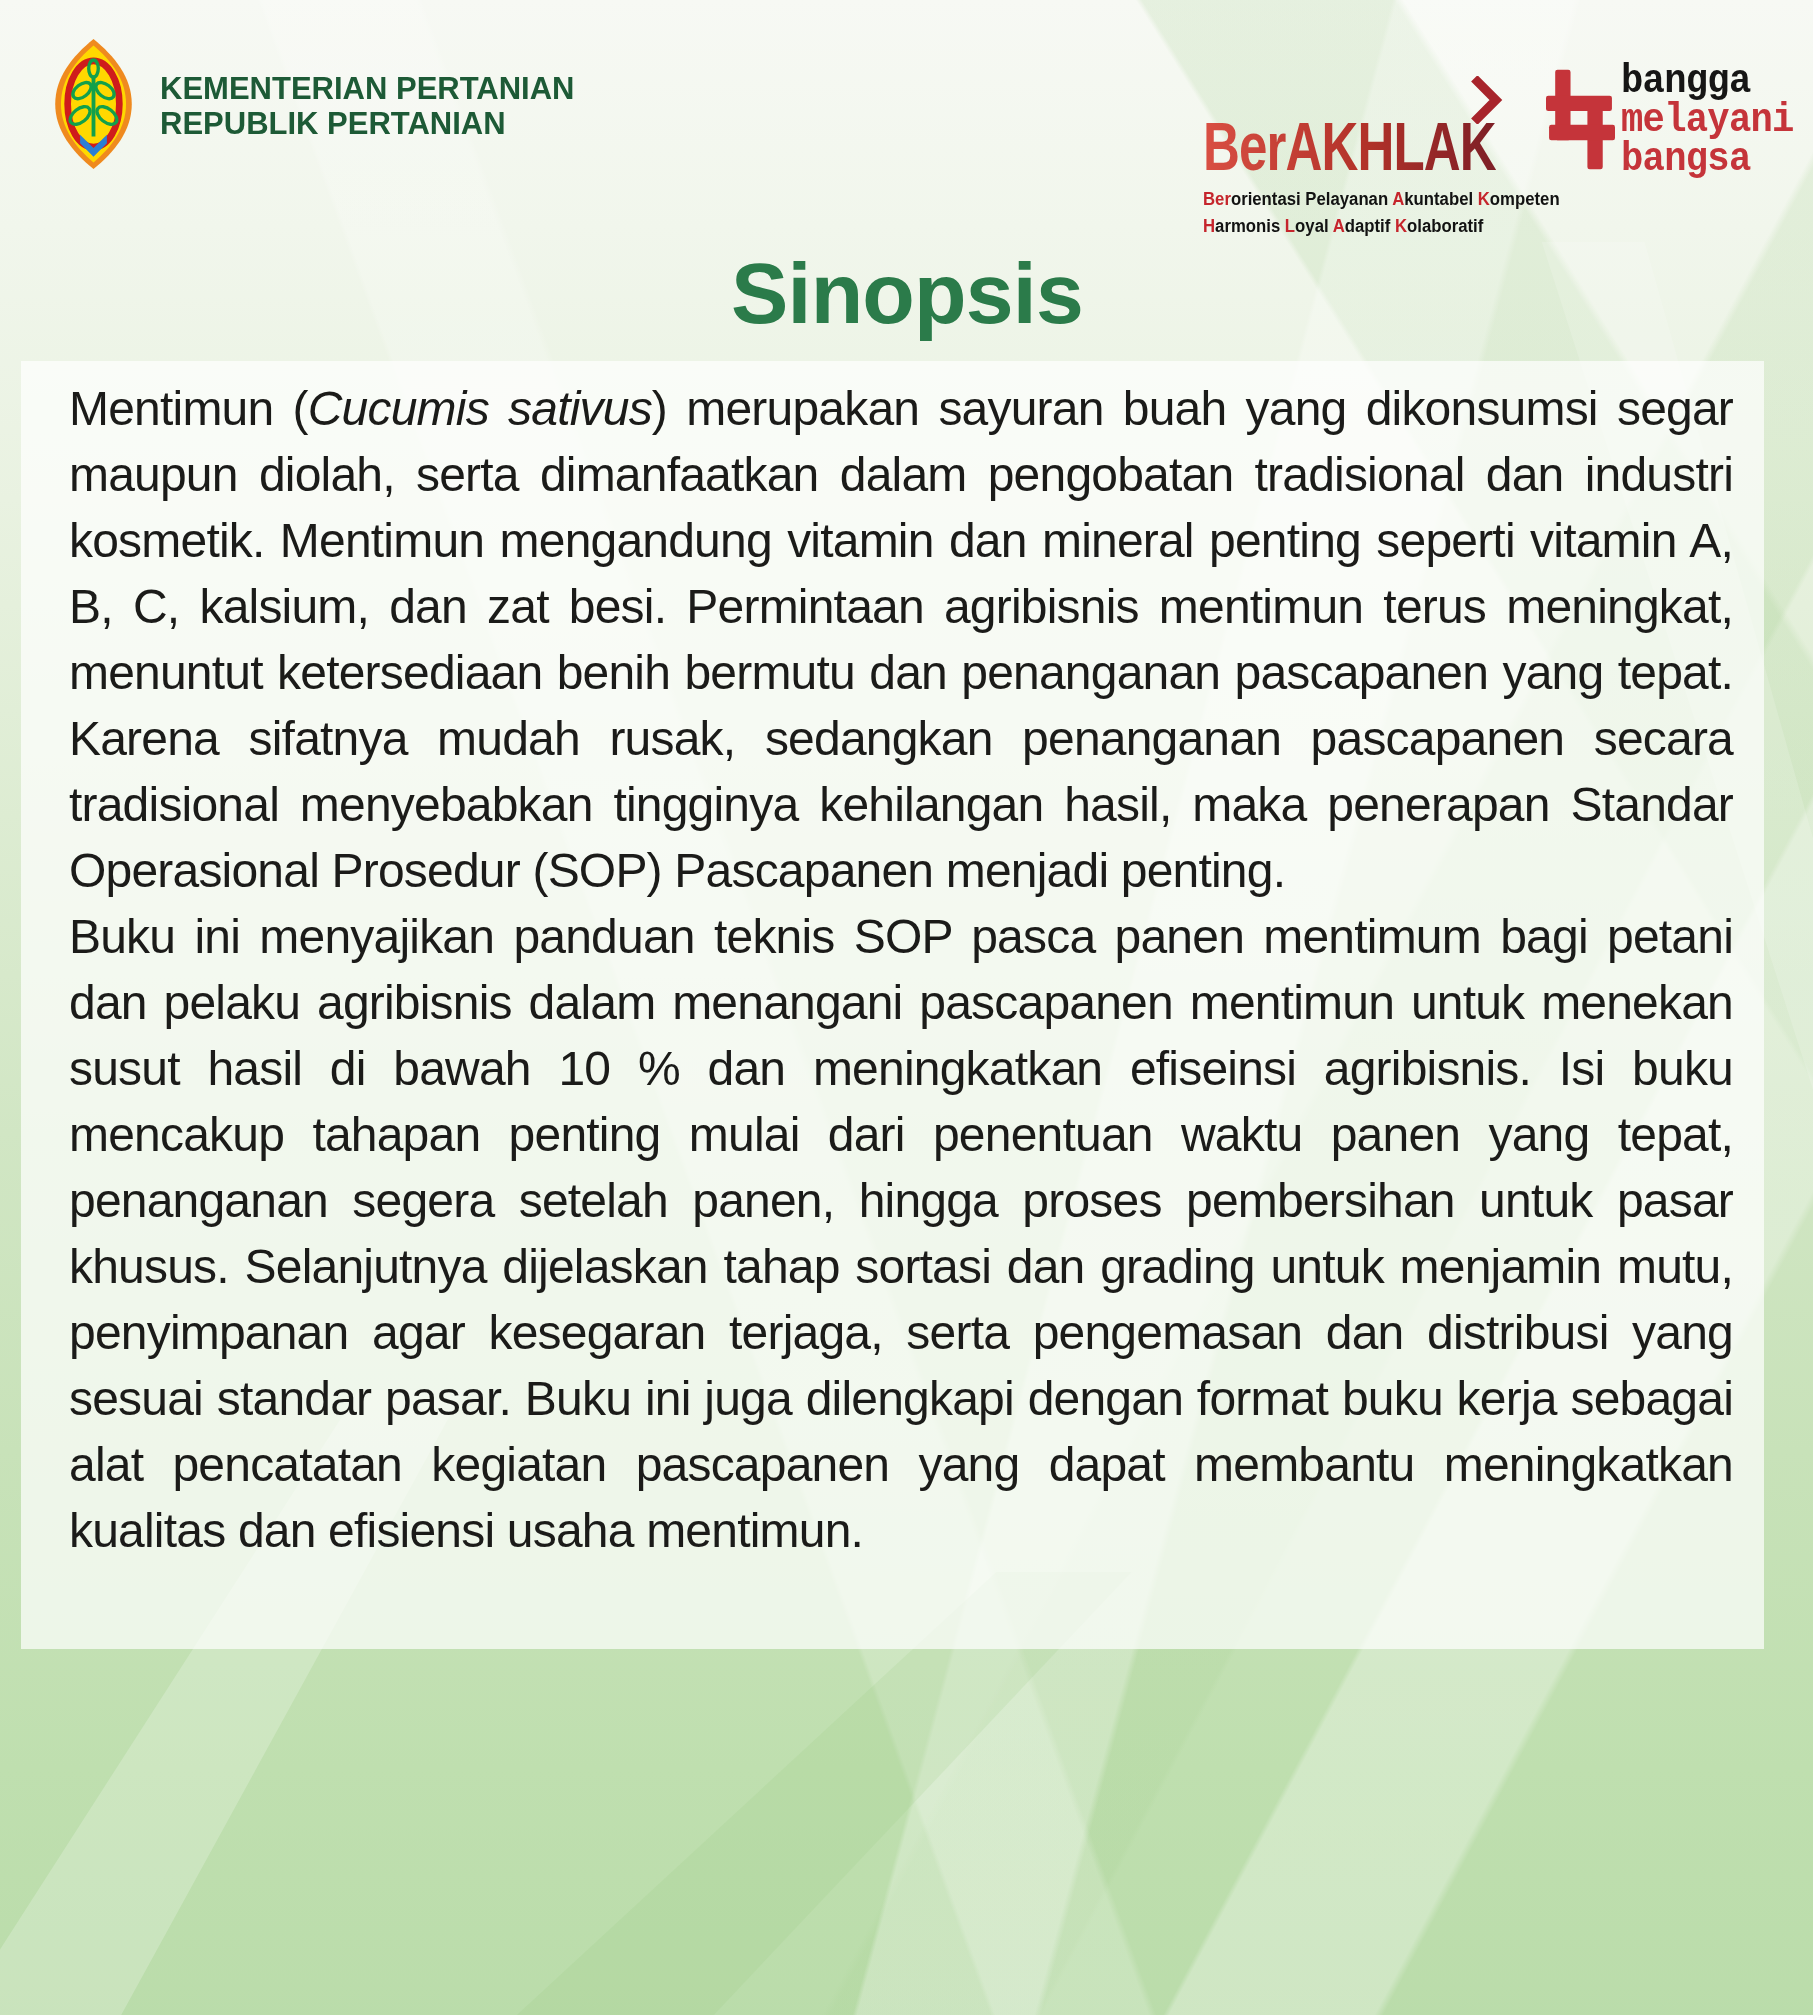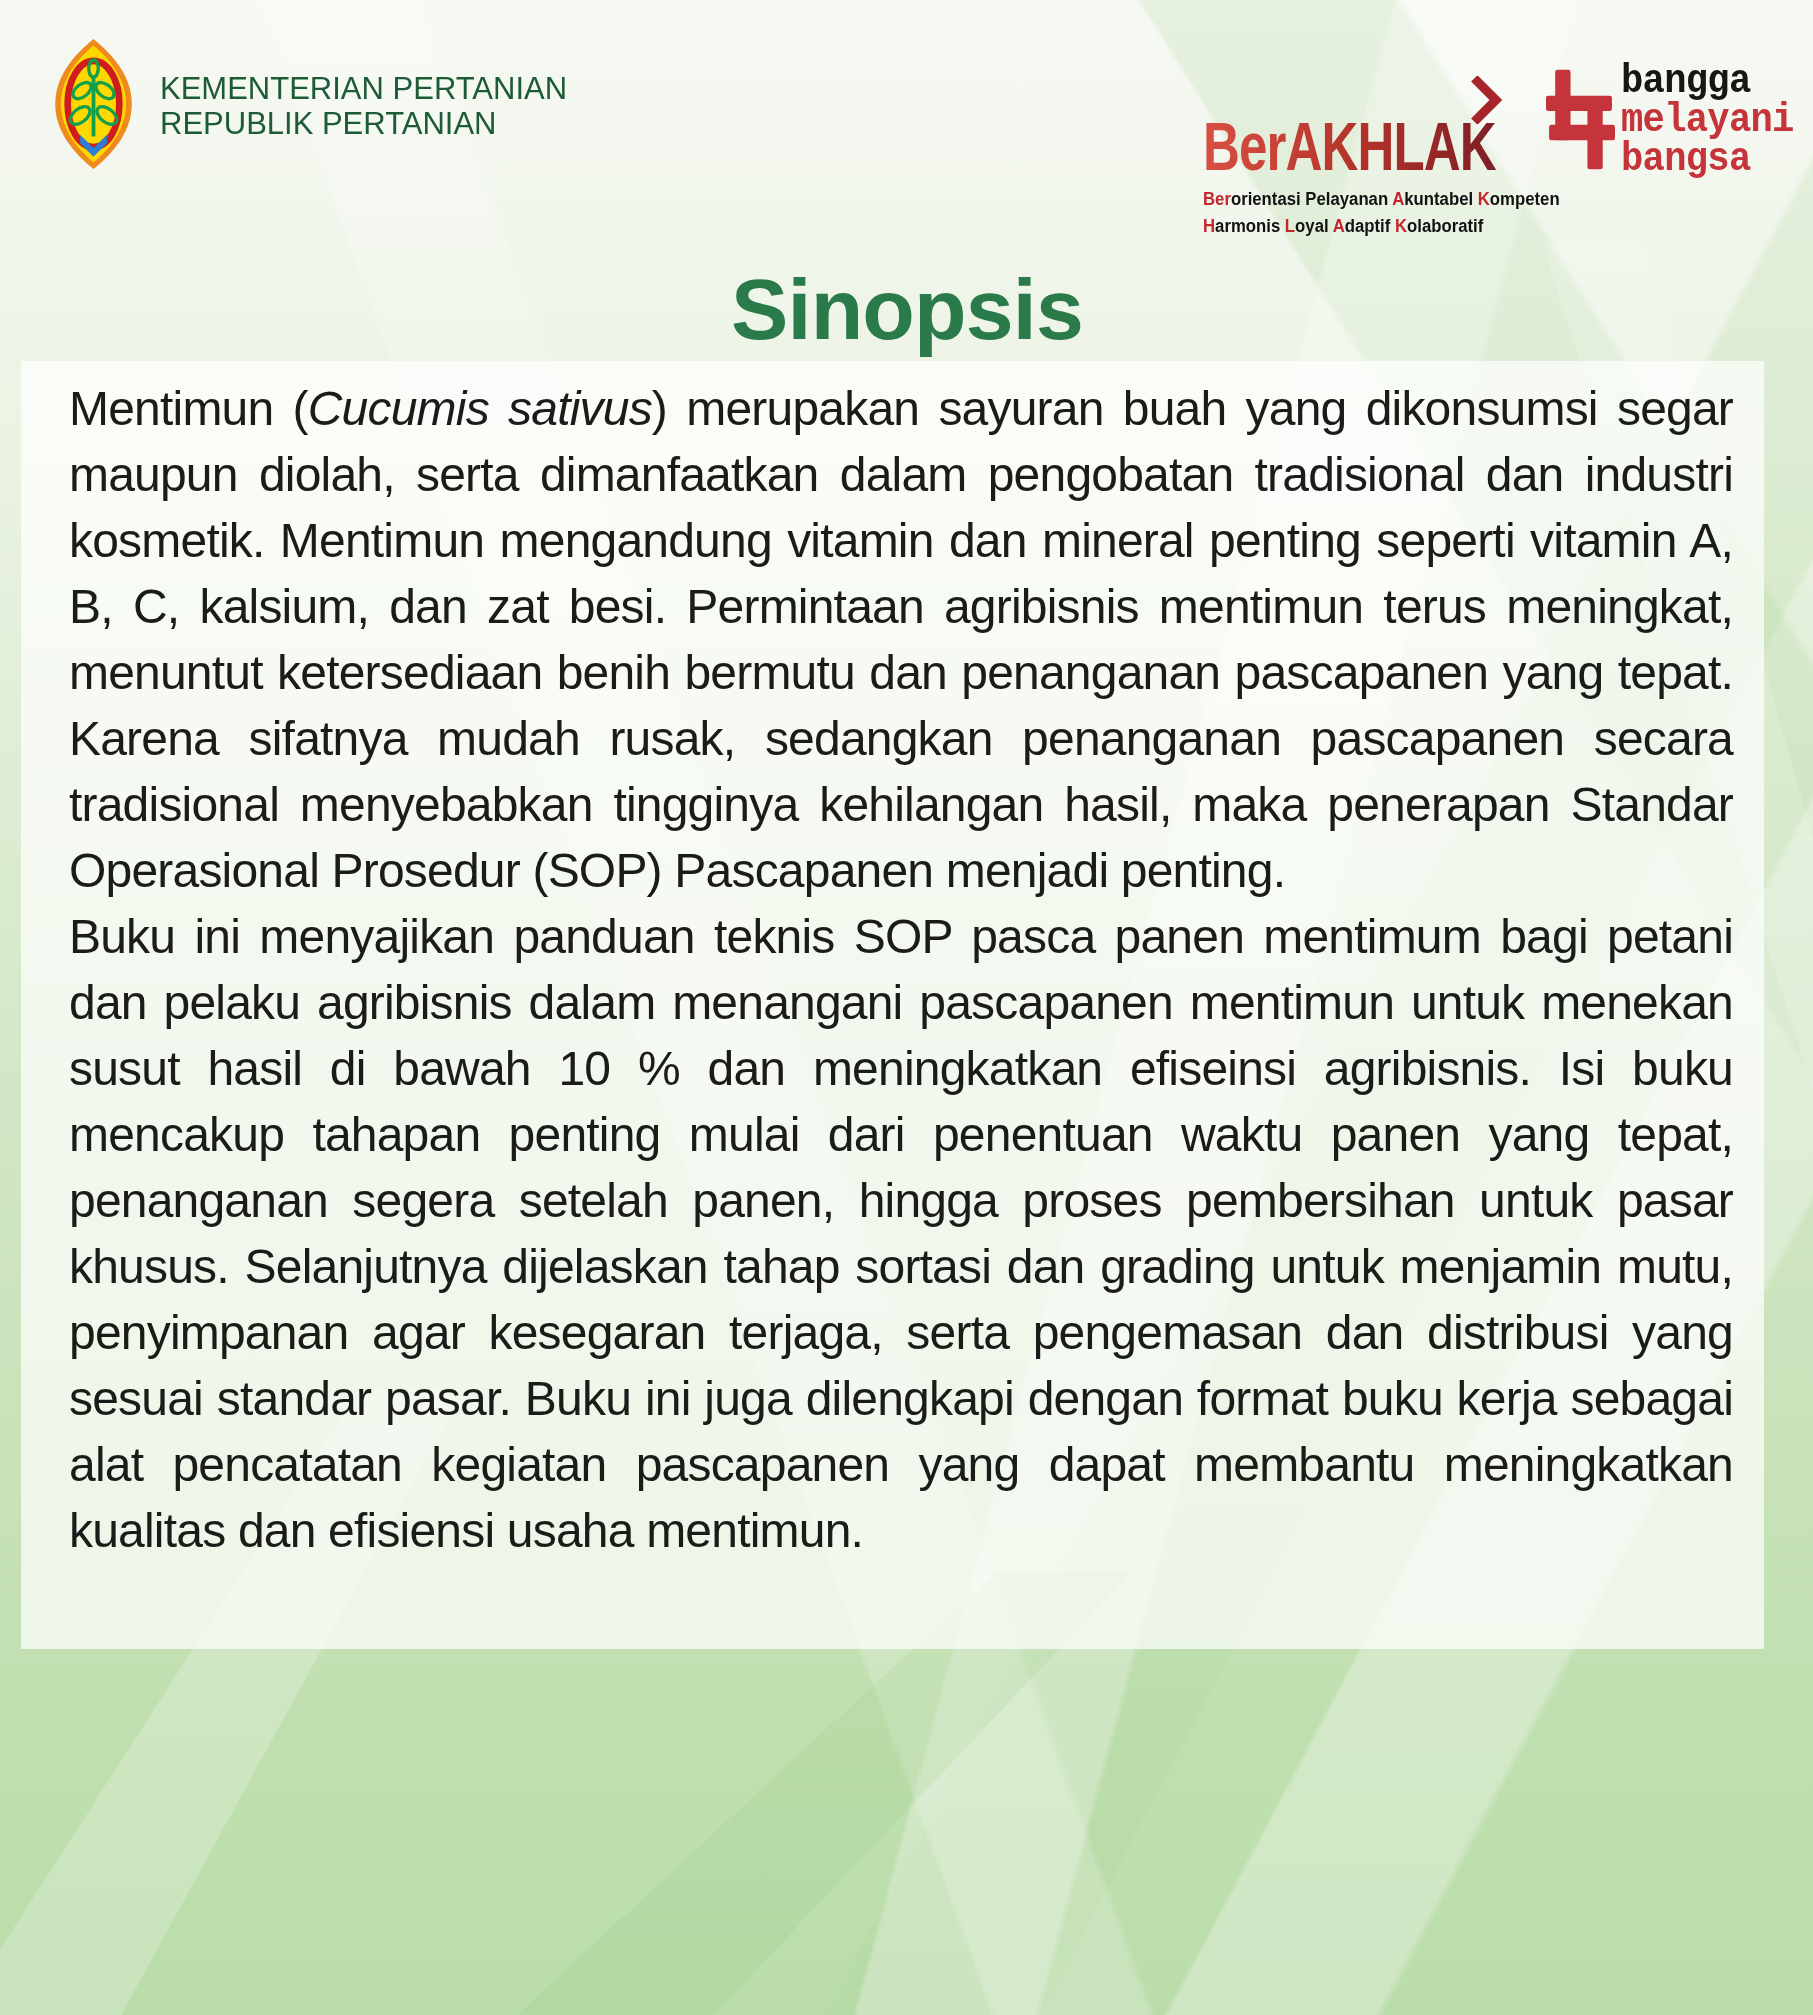--- a/index.html
+++ b/index.html
@@ -42,42 +42,42 @@
          clip-path:polygon(55% 0, 72% 0, 100% 62%, 100% 88%);}
 
   .text-panel{
     position:absolute;left:21px;top:361px;width:1743px;height:1288px;
     background:rgba(255,255,255,.70);
   }
 
   
   .kementan-logo{position:absolute;left:45px;top:37px;width:97px;height:134px;}
   .ministry-text{position:absolute;left:160px;top:71px;color:var(--ministry-green);
-    font-weight:normal;font-size:31px;line-height:35px;letter-spacing:0px;}
+    font-weight:bold;font-size:31px;line-height:35px;letter-spacing:0px;}
   .berakhlak{position:absolute;left:1203px;top:79px;width:363px;margin-top:32px;}
   .berakhlak-title{
     display:inline-block;font-weight:bold;font-size:69px;line-height:71px;letter-spacing:-1.2px;
     transform:scaleX(.74);transform-origin:left top;white-space:nowrap;
     background:linear-gradient(90deg,var(--berakhlak-red-light) 0%,#b23229 55%,var(--berakhlak-red-dark) 100%);
     -webkit-background-clip:text;background-clip:text;color:transparent;
   }
   .berakhlak-chevron{position:absolute;left:266px;top:-35px;width:37px;height:48px;}
   .berakhlak-sub{margin-top:5.6px;font-weight:bold;font-size:18px;line-height:22px;color:#121212;
     transform:scaleX(.93);transform-origin:left top;white-space:nowrap;}
   .t-red{color:#c5252c;}
   .t-italic{font-style:italic;}
   .campaign{position:absolute;left:1546px;top:60px;display:flex;font-family:Liberation Mono, monospace;}
   .hashtag{width:69px;height:119px;flex:none;}
   .campaign-words{margin-left:5.6px;margin-top:2.4px;font-weight:bold;font-size:40px;line-height:39px;
     letter-spacing:-0.8px;transform:scaleX(.93);transform-origin:left top;white-space:nowrap;}
   .word-black{color:var(--campaign-black);}
   .word-red{color:var(--campaign-red);}
 
   
-  .page-title{position:absolute;left:0;top:260px;width:100%;text-align:center;
+  .page-title{position:absolute;left:0;top:244px;width:100%;text-align:center;
     font-size:86px;font-weight:bold;letter-spacing:-0.8px;color:var(--title-green);}
   .content{position:absolute;left:69px;top:376px;width:1664px;
     font-size:48px;line-height:66px;letter-spacing:-0.8px;color:#1b1b19;text-align:justify;}
   .content p + p{}
 </style>
 </head>
 <body>
 
 <svg width="0" height="0" style="position:absolute">
   <symbol id="kementan-emblem" viewBox="0 0 100 140">

